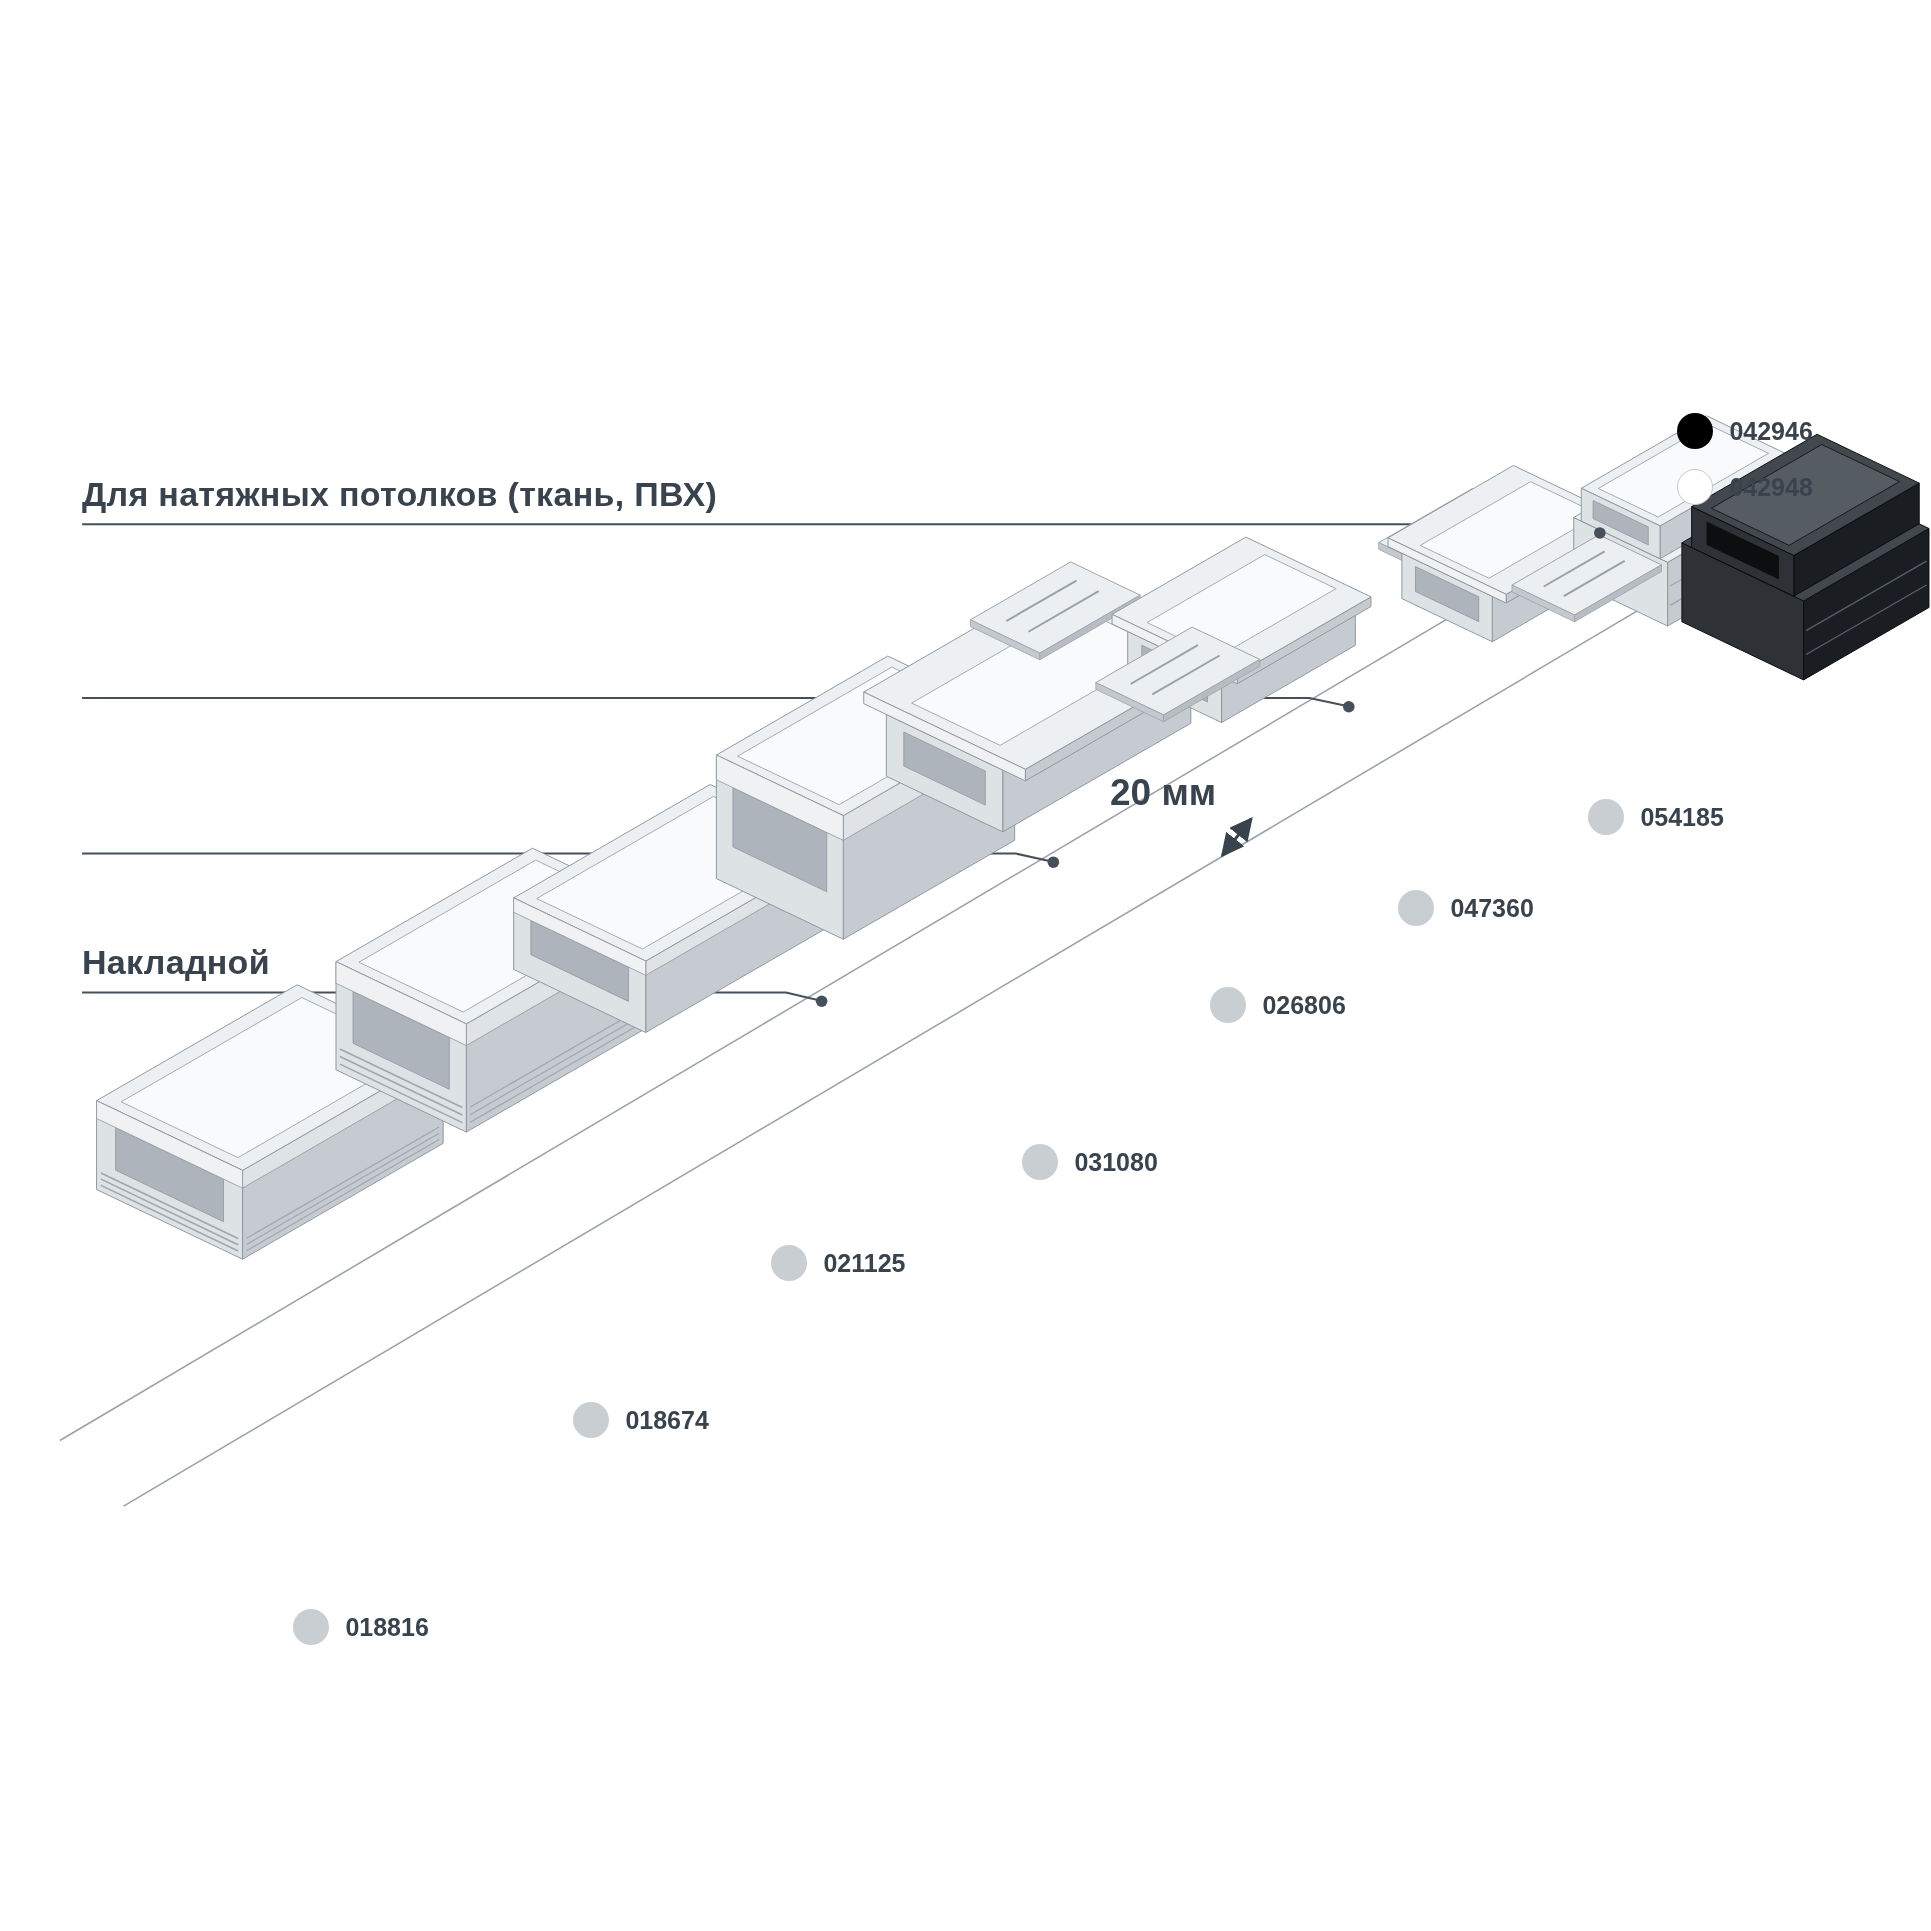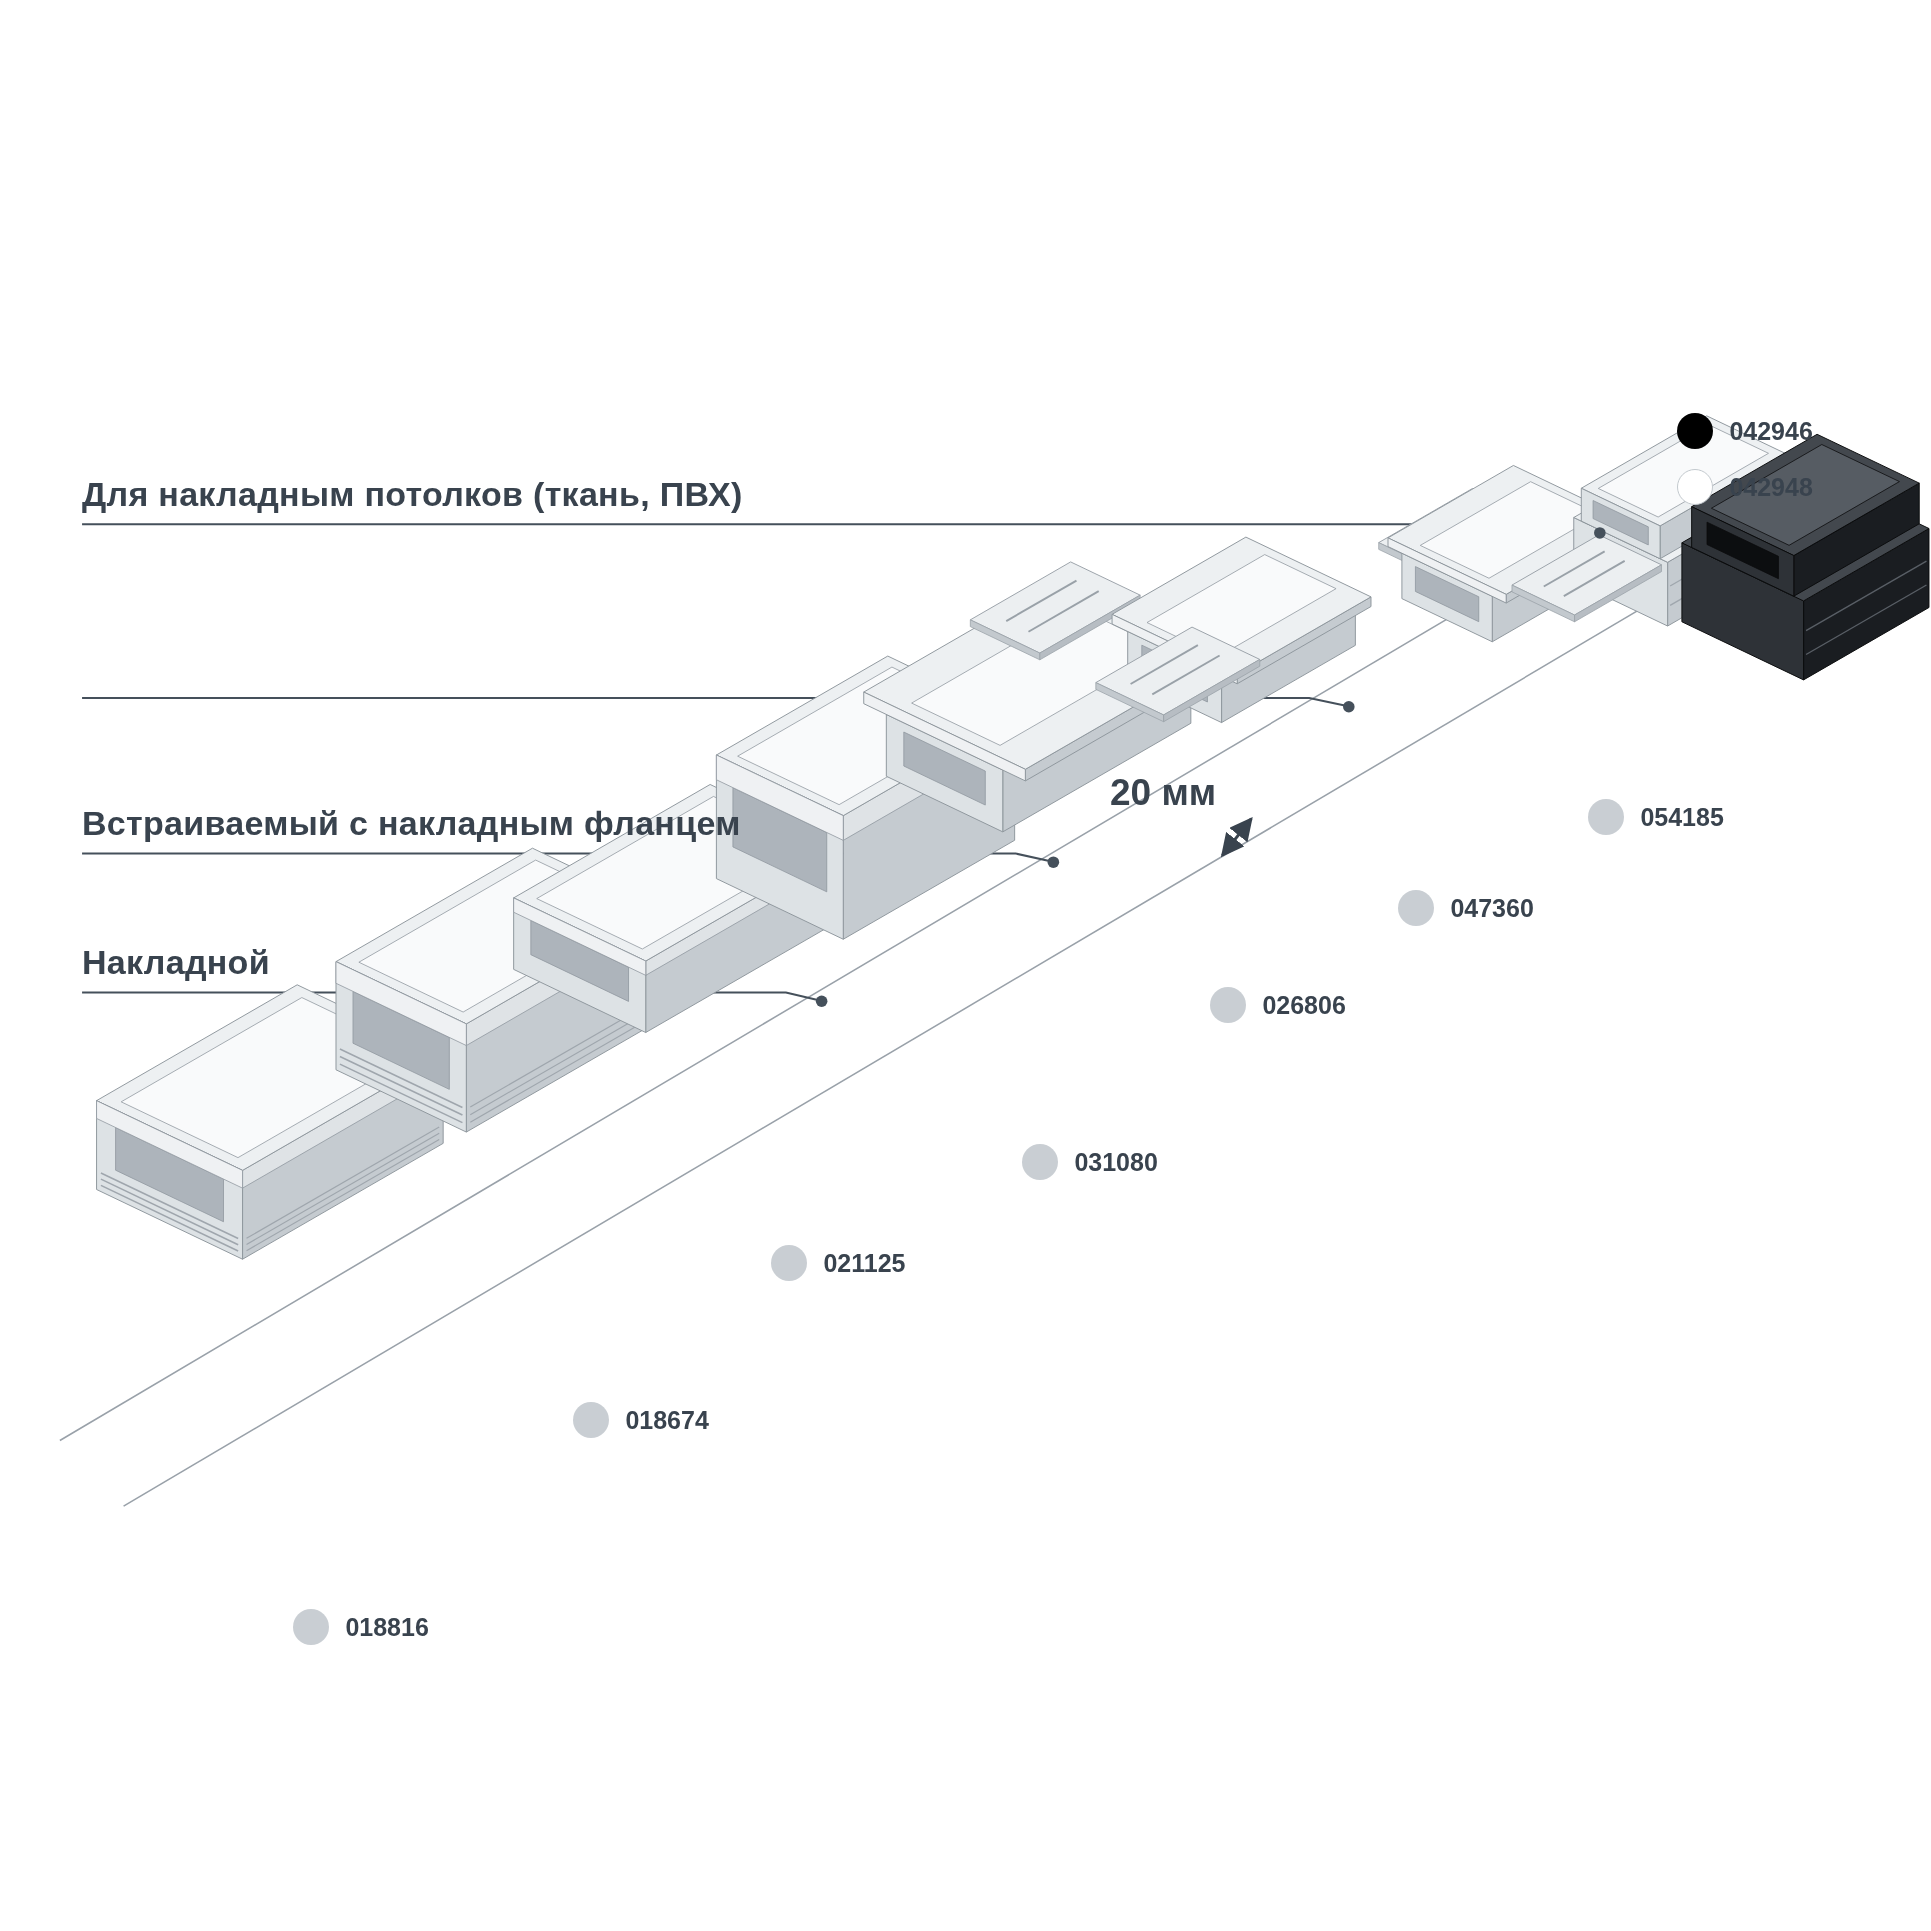--- a/index.html
+++ b/index.html
@@ -173,22 +173,21 @@
       <circle cx="1397" cy="732" r="6"></circle>
       <circle cx="1091" cy="893" r="6"></circle>
       <circle cx="851" cy="1037" r="6"></circle>
     </g>
 
     <g stroke="#39434e" stroke-width="3" fill="none">
       <line x1="1296" y1="848" x2="1266" y2="886" marker-start="url(#arr)" marker-end="url(#arr)"></line>
     </g>
   </svg>
 
-  <div class="cat-label" style="left:82px;top:475px">Для накладным потолков (ткань, ПВХ)</div>
-  <div class="cat-label" style="left:82px;top:804px">Встраиваемый с накладным фланцем</div>
+  <div class="cat-label" style="left:82px;top:475px">Для натяжных потолков (ткань, ПВХ)</div>
   <div class="cat-label" style="left:82px;top:943px">Накладной</div>
 
   <div class="badge" style="left:1677px;top:413px">
     <span class="dot dot-black"></span>
     <span>042946</span>
   </div>
   <div class="badge" style="left:1677px;top:469px">
     <span class="dot dot-white"></span>
     <span>042948</span>
   </div>

